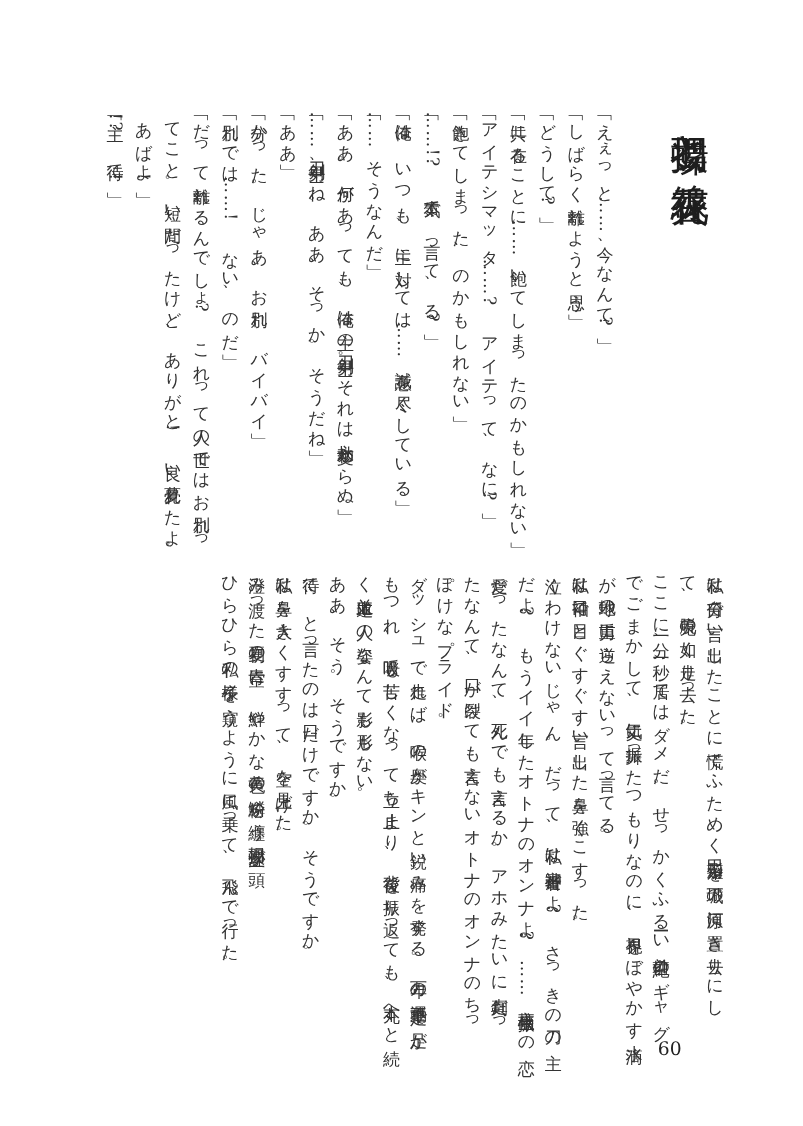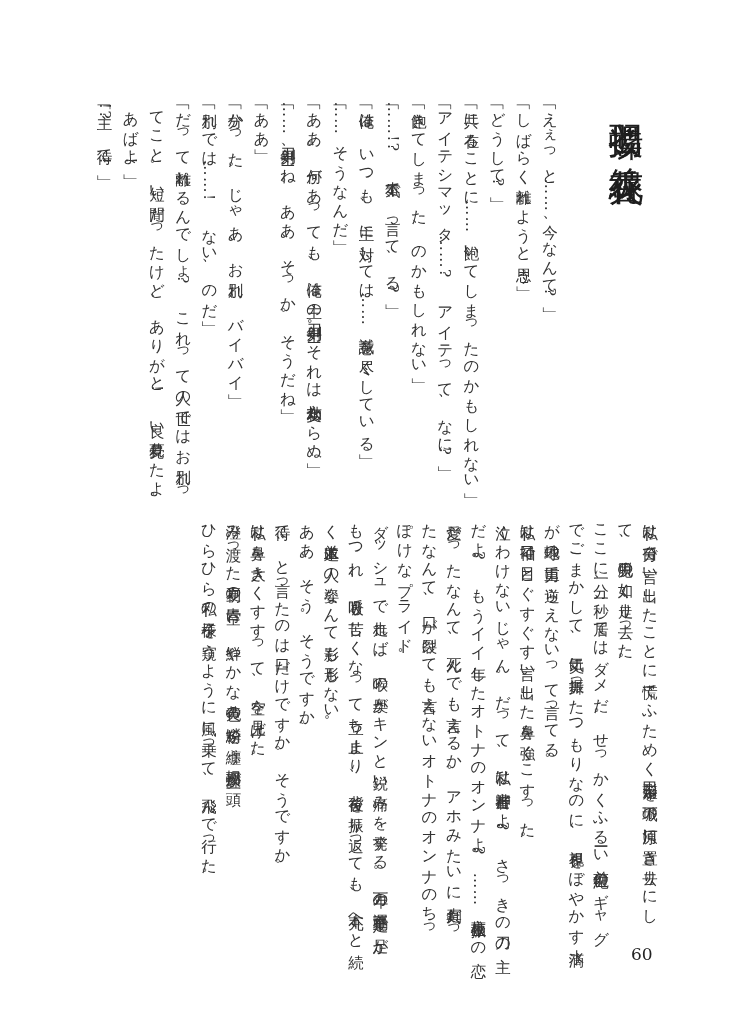--- a/index.html
+++ b/index.html
@@ -12,21 +12,21 @@
     font-size: 35px; letter-spacing: 1px; color: #1e1e1e; line-height: 56px;
   }
   .tier {
     position: absolute; writing-mode: vertical-rl; font-size: 15.5px;
     letter-spacing: 1.4px; color: #333;
   }
   .tier-top { right: 167px; top: 100px; height: 410px; width: 495px; line-height: 26.2px; }
   .tier-bottom { right: 68px; top: 513px; height: 440px; width: 545px; line-height: 24.5px; }
   .tier p { margin: 0; padding: 0; }
   .page-number {
-    position: absolute; left: 631px; top: 944px; font-size: 17px;
+    position: absolute; left: 598px; top: 944px; font-size: 17px;
     font-family: "DejaVu Serif", "Liberation Serif", serif; color: #222;
   }
 </style>
 </head>
 <body>
 
 <div class="page">
 
   <div class="title">揚羽蝶と線香花火</div>
 

